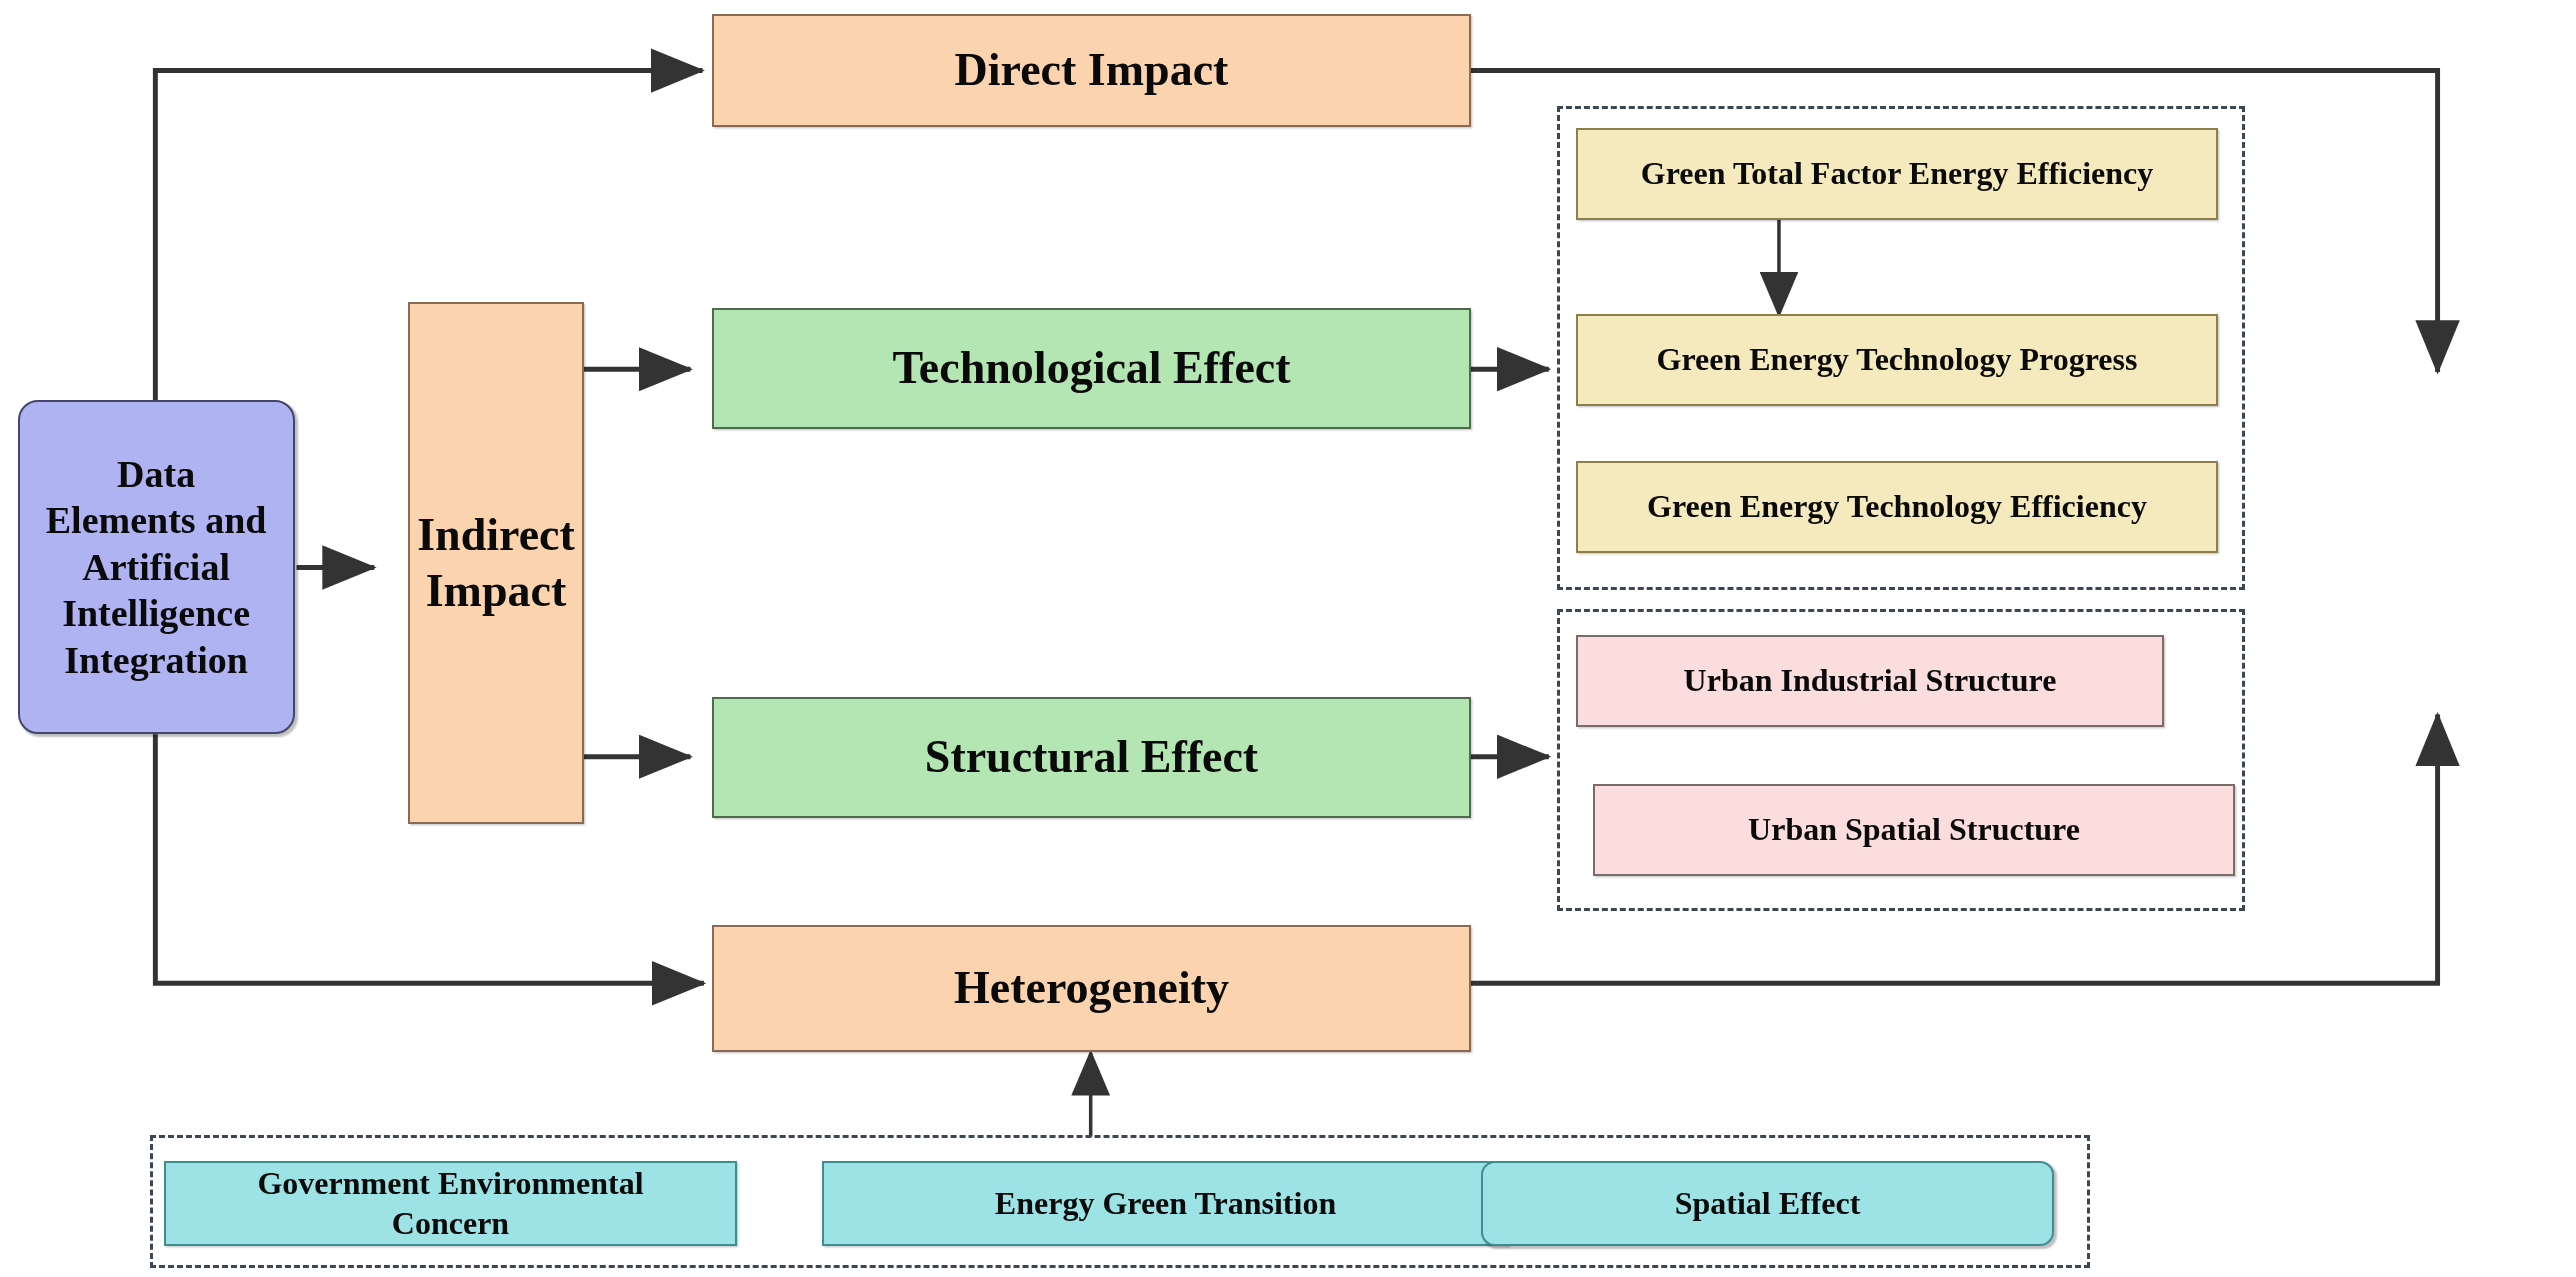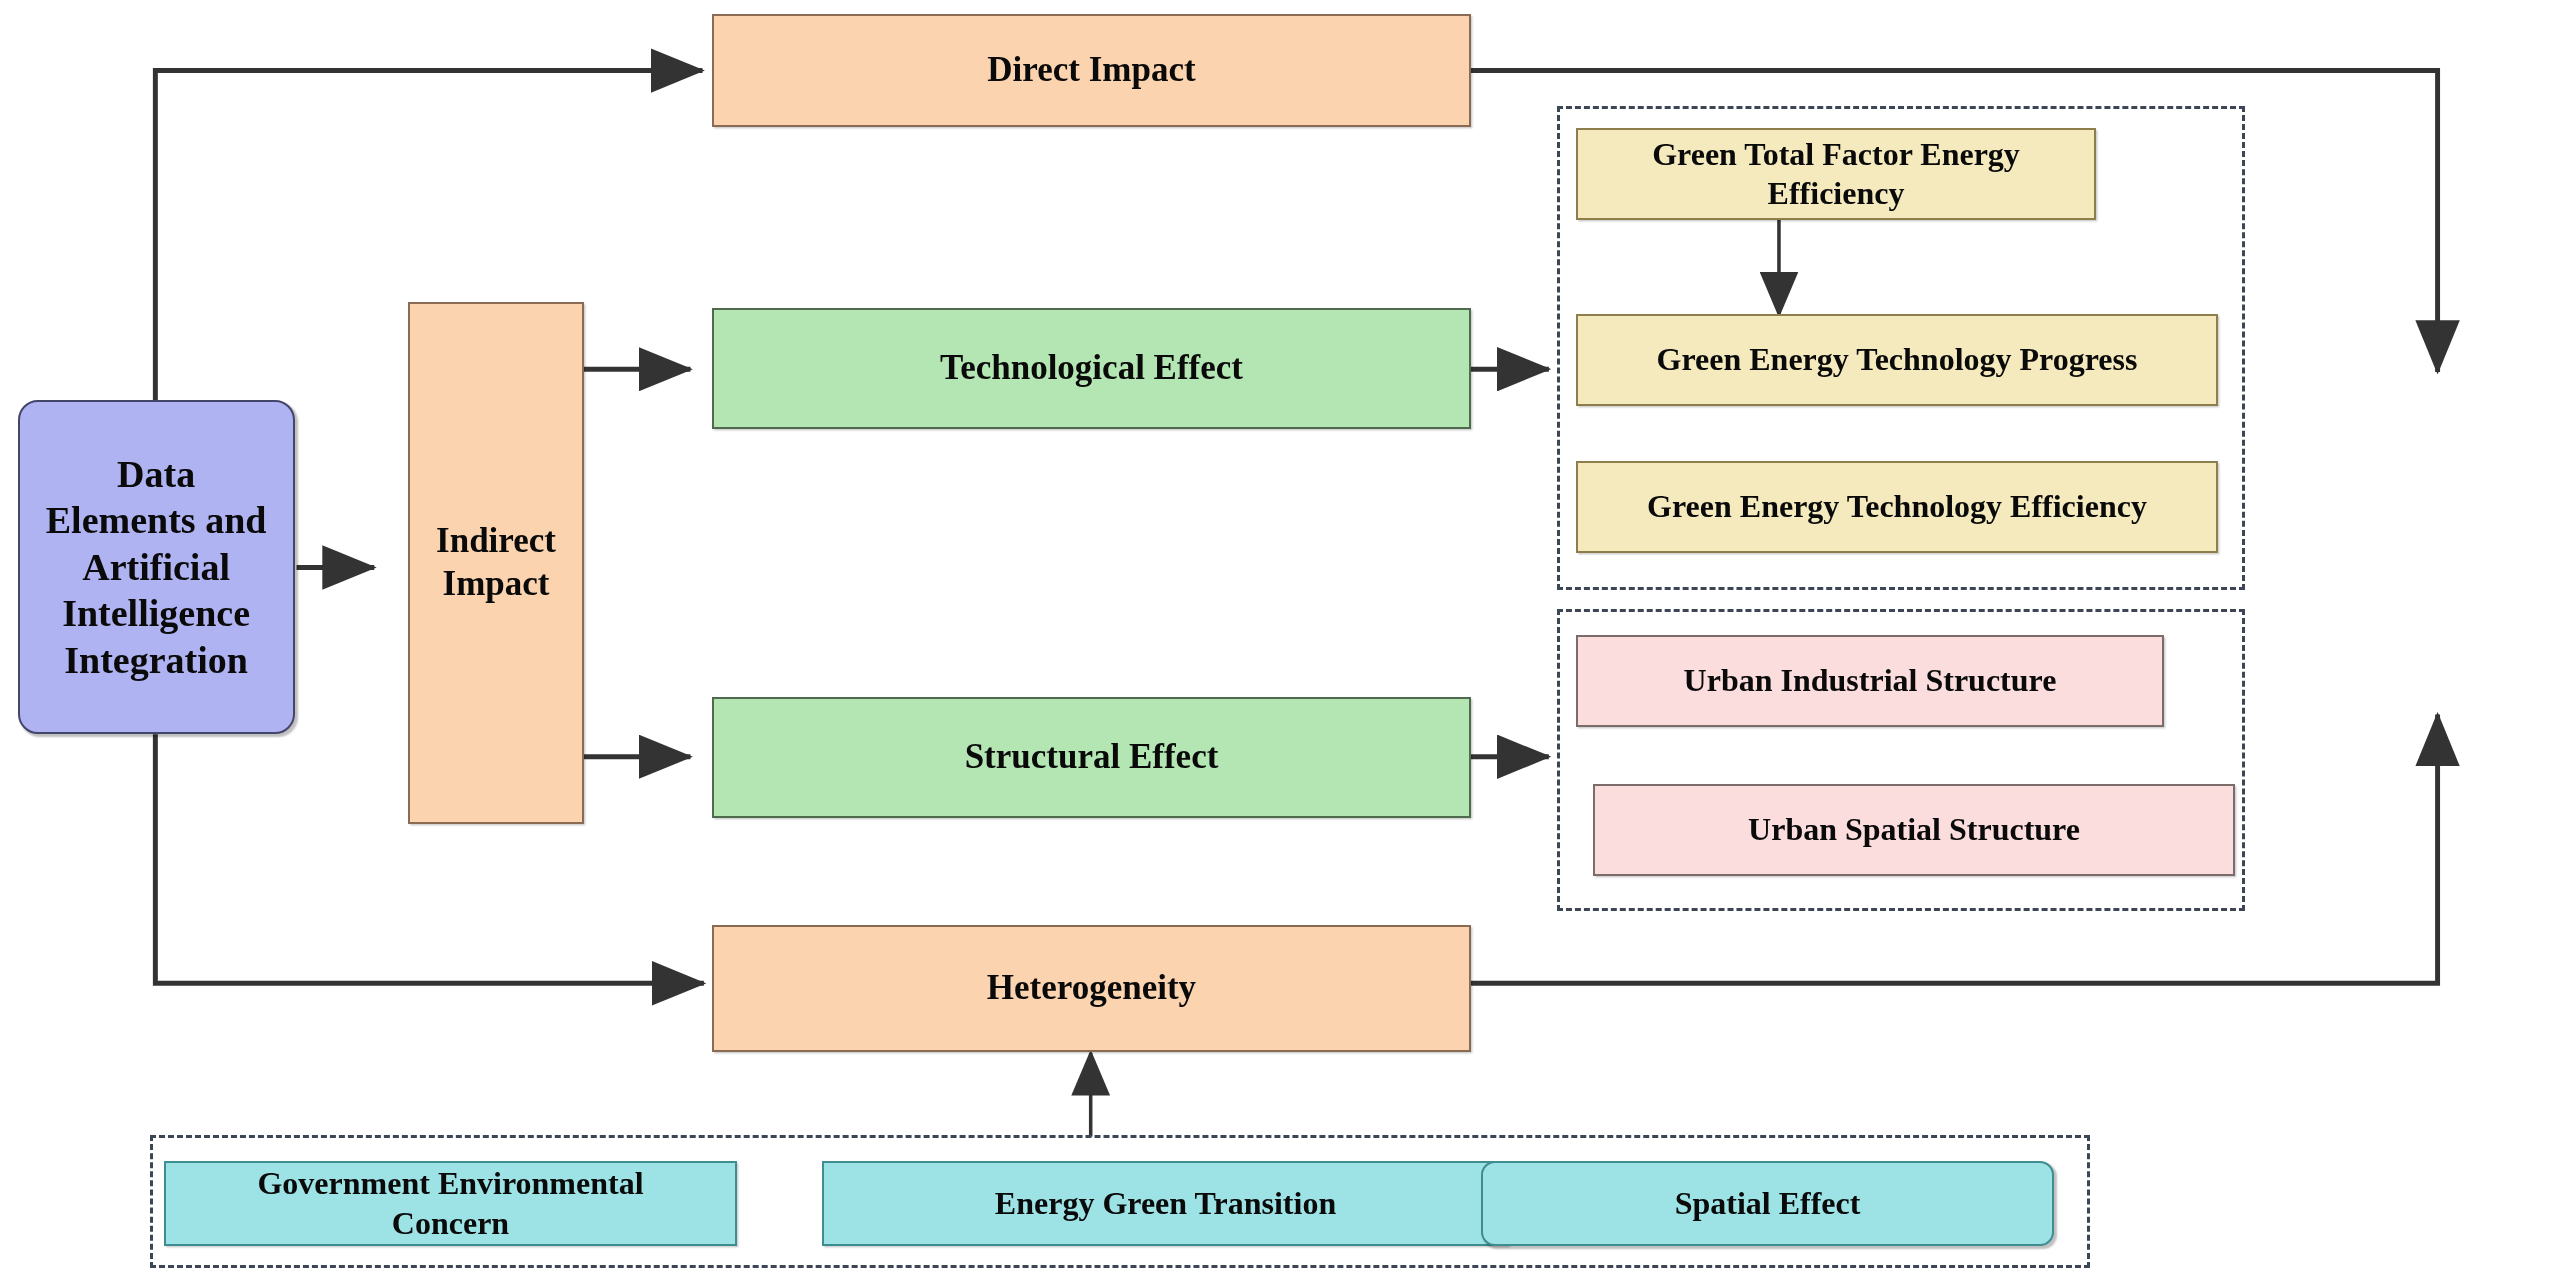--- a/index.html
+++ b/index.html
@@ -49,21 +49,21 @@
   .dashgroup{
     position:absolute;
     box-sizing:border-box;
     border:3.5px dashed #3d4654;
     background:transparent;
     z-index:1;
   }
 
   
   .fs-xl{font-size:38px;}
-  .fs-lg{font-size:35px;}
+  .fs-lg{font-size:46px;}
   .fs-md{font-size:32px;}
 </style>
 </head>
 <body>
 
 <div id="canvas">
 
   <svg id="edges" viewBox="0 0 3649 1809" width="2576" height="1277" xmlns="http://www.w3.org/2000/svg">
     <defs>
       <marker id="arrowhead" markerWidth="11" markerHeight="9" refX="10.5" refY="4.5" orient="auto" markerUnits="strokeWidth">
@@ -132,21 +132,21 @@
 
   <div class="node n-green fs-lg" style="left:712px;top:697px;width:759px;height:121px;">
     <span class="label">Structural Effect</span>
   </div>
 
   <div class="node n-peach fs-lg" style="left:712px;top:925px;width:759px;height:127px;">
     <span class="label">Heterogeneity</span>
   </div>
 
 
-  <div class="node n-yellow fs-md" style="left:1576px;top:128px;width:520px;height:92px;">
+  <div class="node n-yellow fs-md" style="left:1576px;top:128px;width:642px;height:92px;">
     <span class="label">Green Total Factor Energy Efficiency</span>
   </div>
 
   <div class="node n-yellow fs-md" style="left:1576px;top:314px;width:642px;height:92px;">
     <span class="label">Green Energy Technology Progress</span>
   </div>
 
   <div class="node n-yellow fs-md" style="left:1576px;top:461px;width:642px;height:92px;">
     <span class="label">Green Energy Technology Efficiency</span>
   </div>

